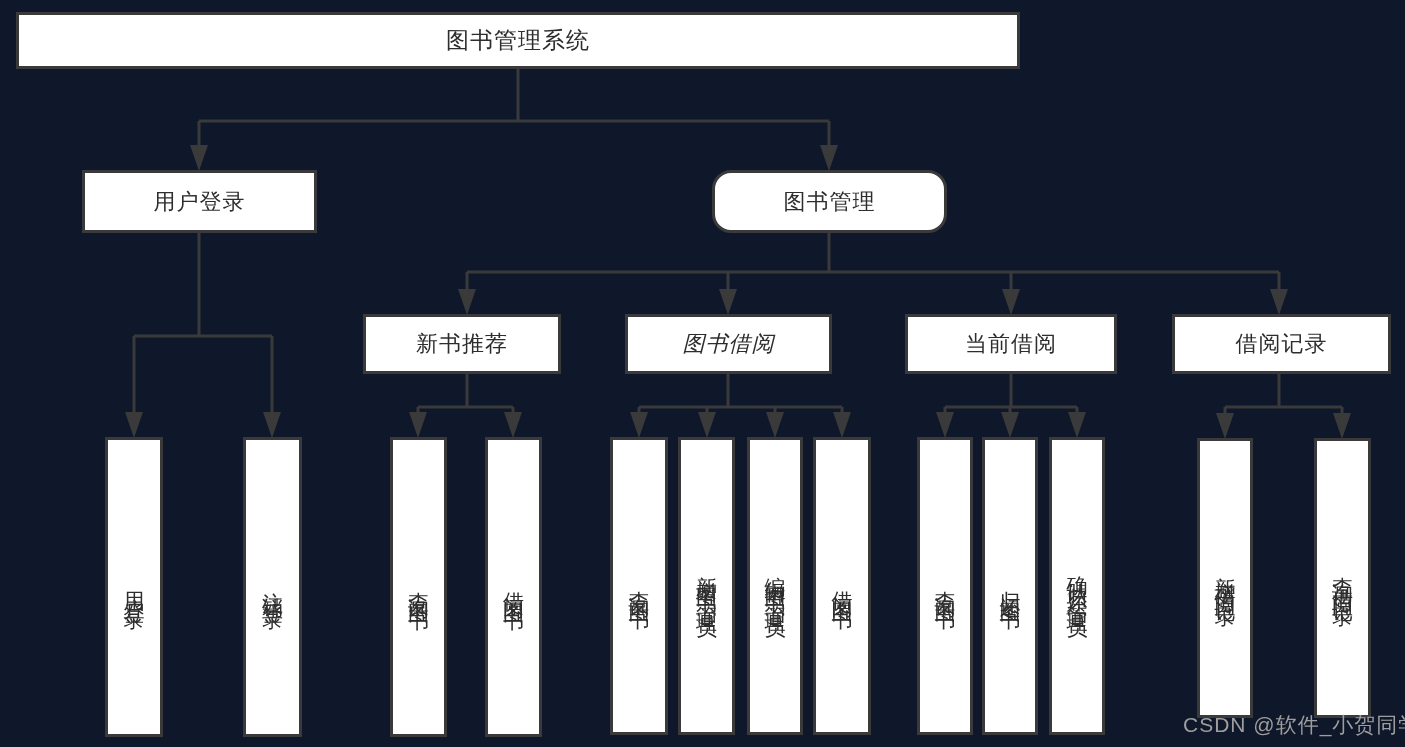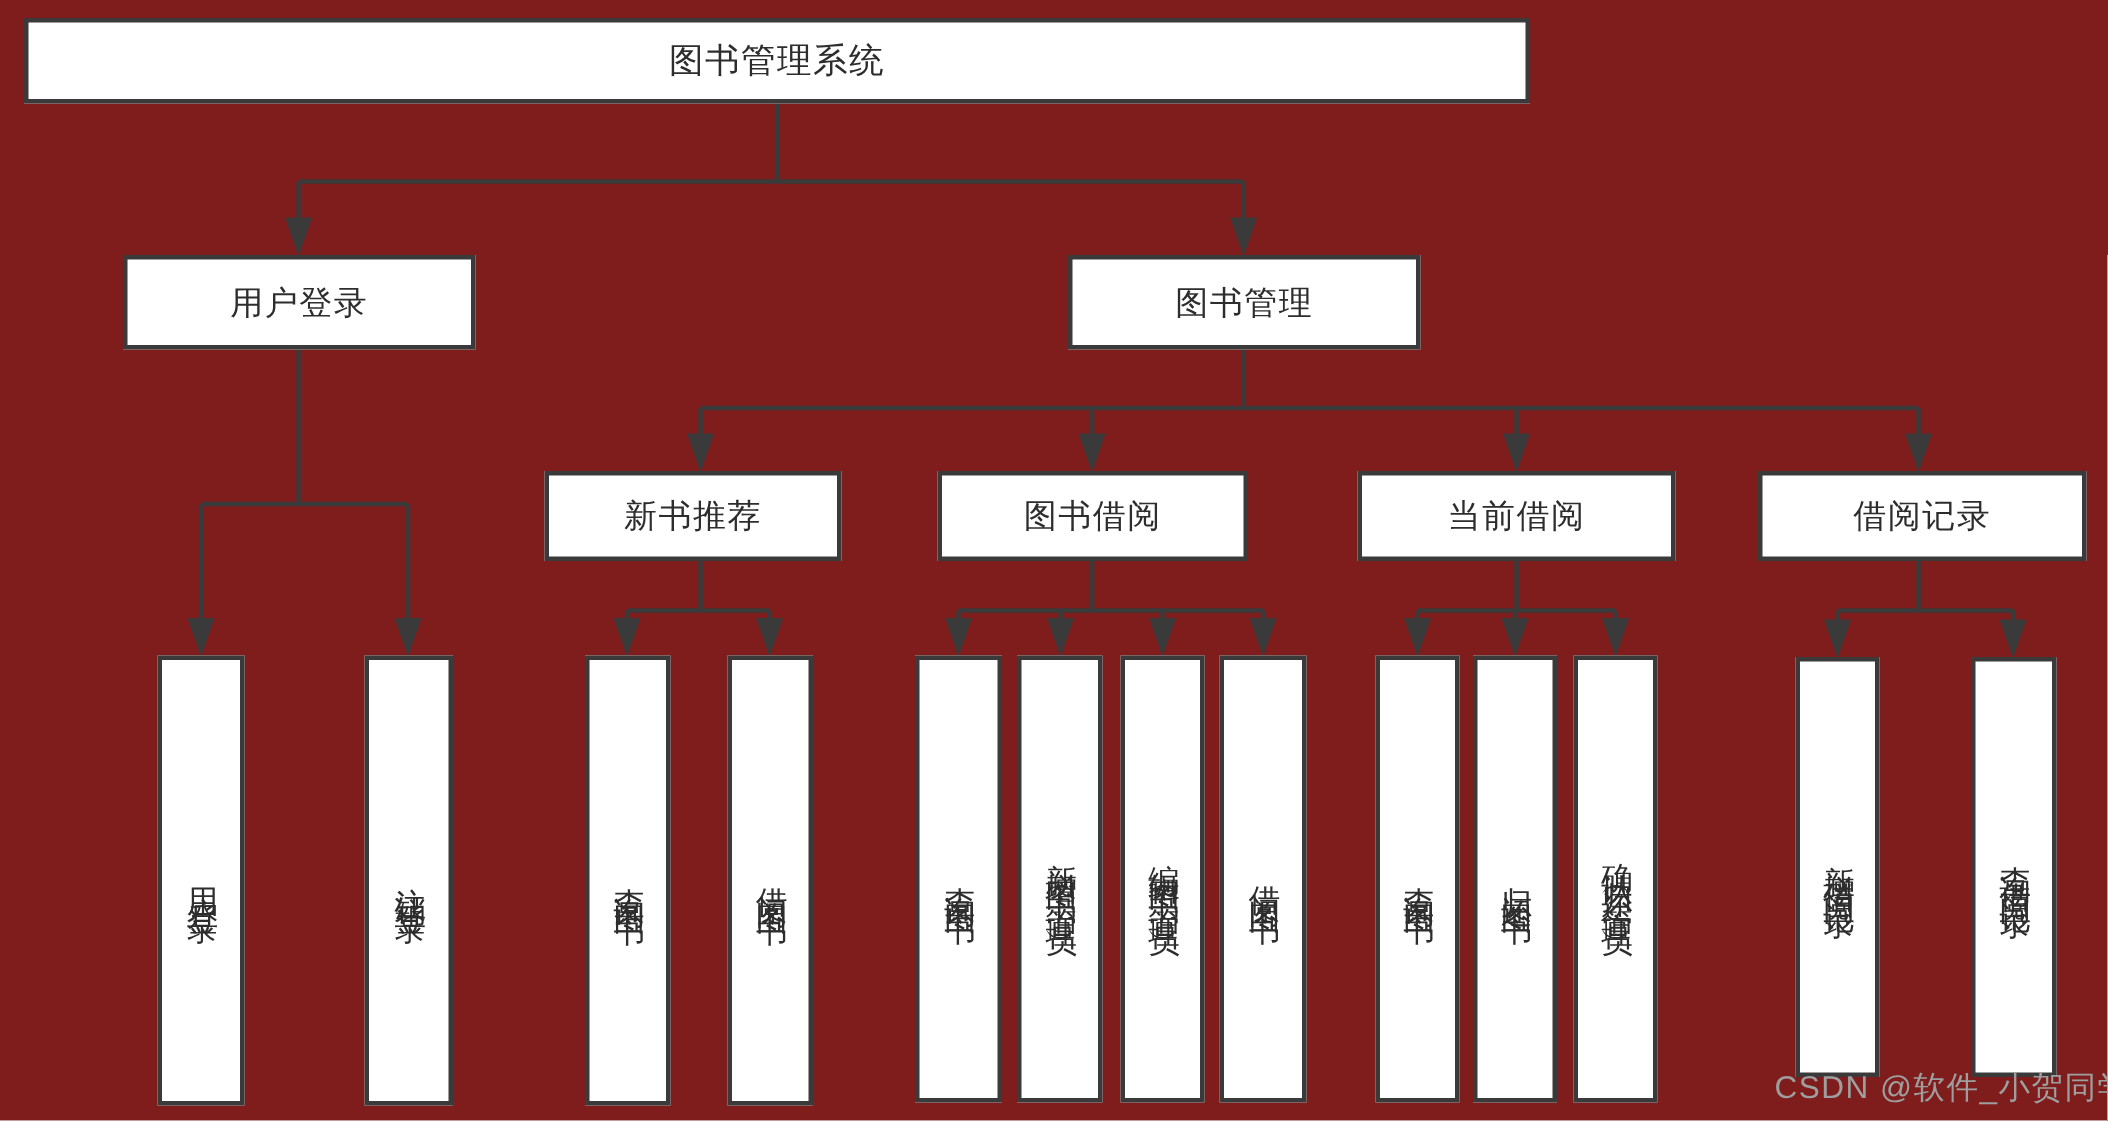--- a/index.html
+++ b/index.html
@@ -1,19 +1,19 @@
 <!DOCTYPE html>
 <html><head>
 <meta charset="utf-8">
 <style>
   html,body{margin:0;padding:0;background:#ffffff;}
   .canvas{
     position:relative;
     width:1405px;height:747px;
-    background:#7f1d1d;
+    background:#0f172a;
     font-family:"Liberation Sans","DejaVu Sans",sans-serif;
     overflow:hidden;
   }
   .wires{position:absolute;left:0;top:0;z-index:0;}
   .box{
     position:absolute;
     box-sizing:border-box;
     border:3px solid #3a3a3a;
     background:#ffffff;
     display:flex;align-items:center;justify-content:center;
@@ -74,28 +74,28 @@
       <polygon points="1333,413 1351,413 1342,439" fill="#3a3a3a"></polygon>
     </svg>
 
   <div class="box hbox root" style="left:16px;top:12px;width:1004px;height:57px;">
     <span>图书管理系统</span>
   </div>
 
   <div class="box hbox" style="left:82px;top:170px;width:235px;height:63px;">
     <span>用户登录</span>
   </div>
-  <div class="box hbox" style="left:712px;top:170px;width:235px;height:63px;">
+  <div class="box hbox" style="left:712px;top:170px;width:235px;height:63px;border-radius:19px;">
     <span>图书管理</span>
   </div>
 
   <div class="box hbox" style="left:363px;top:314px;width:198px;height:60px;">
     <span>新书推荐</span>
   </div>
-  <div class="box hbox" style="left:625px;top:314px;width:207px;height:60px;">
+  <div class="box hbox" style="left:625px;top:314px;width:207px;height:60px;font-style:italic;">
     <span>图书借阅</span>
   </div>
   <div class="box hbox" style="left:905px;top:314px;width:212px;height:60px;">
     <span>当前借阅</span>
   </div>
   <div class="box hbox" style="left:1172px;top:314px;width:219px;height:60px;">
     <span>借阅记录</span>
   </div>
 
   <div class="box vbox" style="left:105px;top:437px;width:58px;height:300px;">

